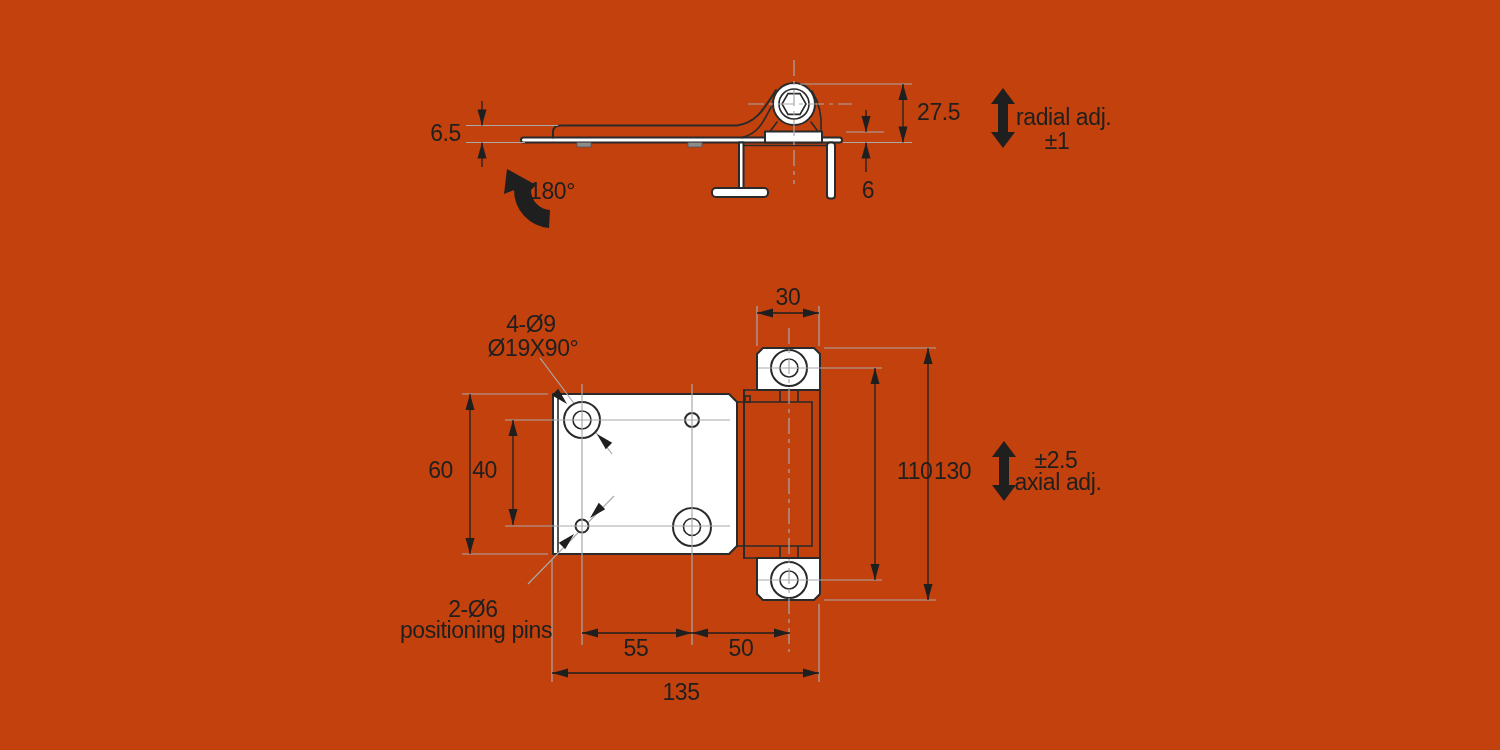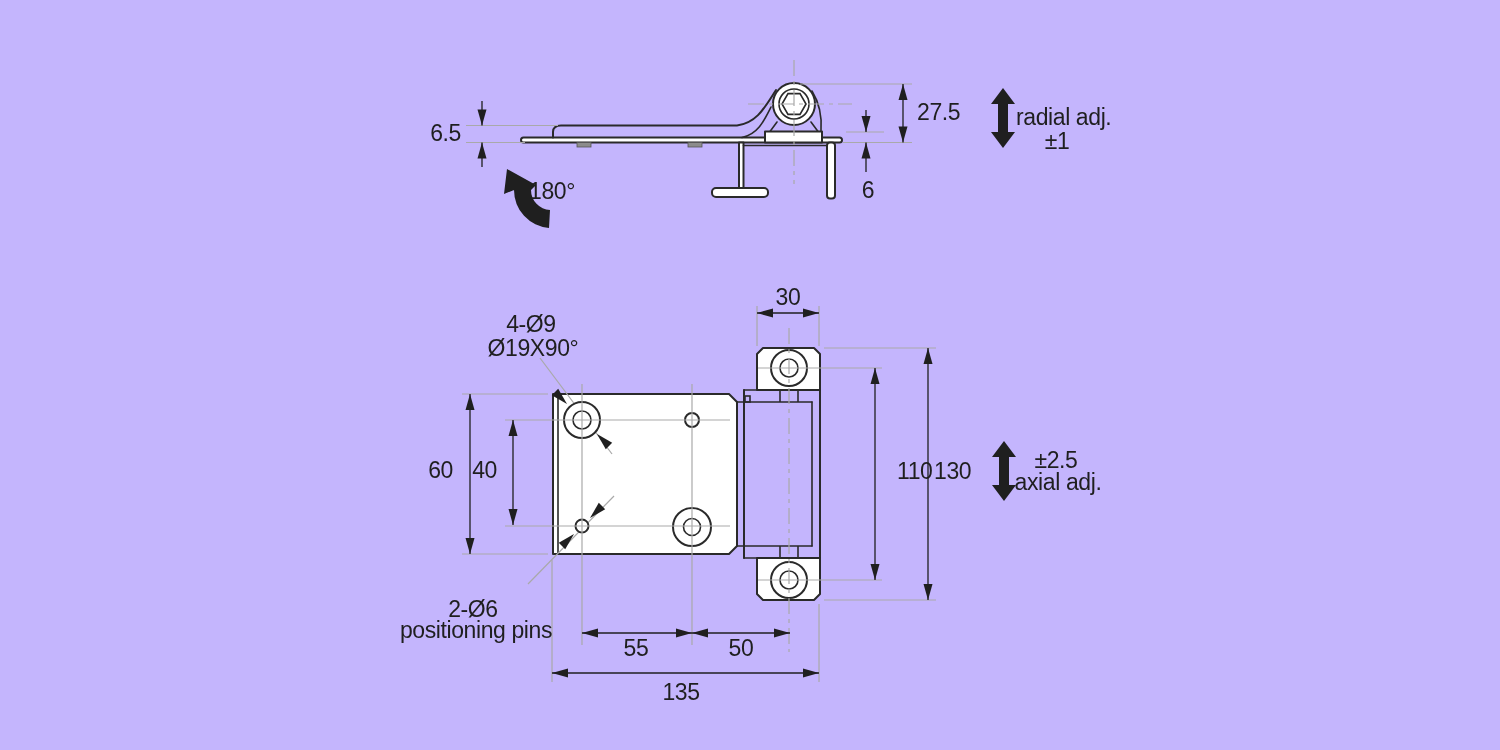--- a/index.html
+++ b/index.html
@@ -1,16 +1,16 @@
 <!DOCTYPE html>
 <html><head>
 <meta charset="utf-8">
 <style>
   html,body{margin:0;padding:0;background:#ffffff;}
-  .stage{position:relative;width:1500px;height:750px;background:#c4b5fd;overflow:hidden;}
+  .stage{position:relative;width:1500px;height:750px;background:#c2410c;overflow:hidden;}
   svg{display:block;}
   svg text{
     font-family:"Liberation Sans", sans-serif;
     font-size:23px;
     fill:#1f1f1f;
     letter-spacing:-0.4px;
     dominant-baseline:central;
   }
   .mid{text-anchor:middle}
   .start{text-anchor:start}

